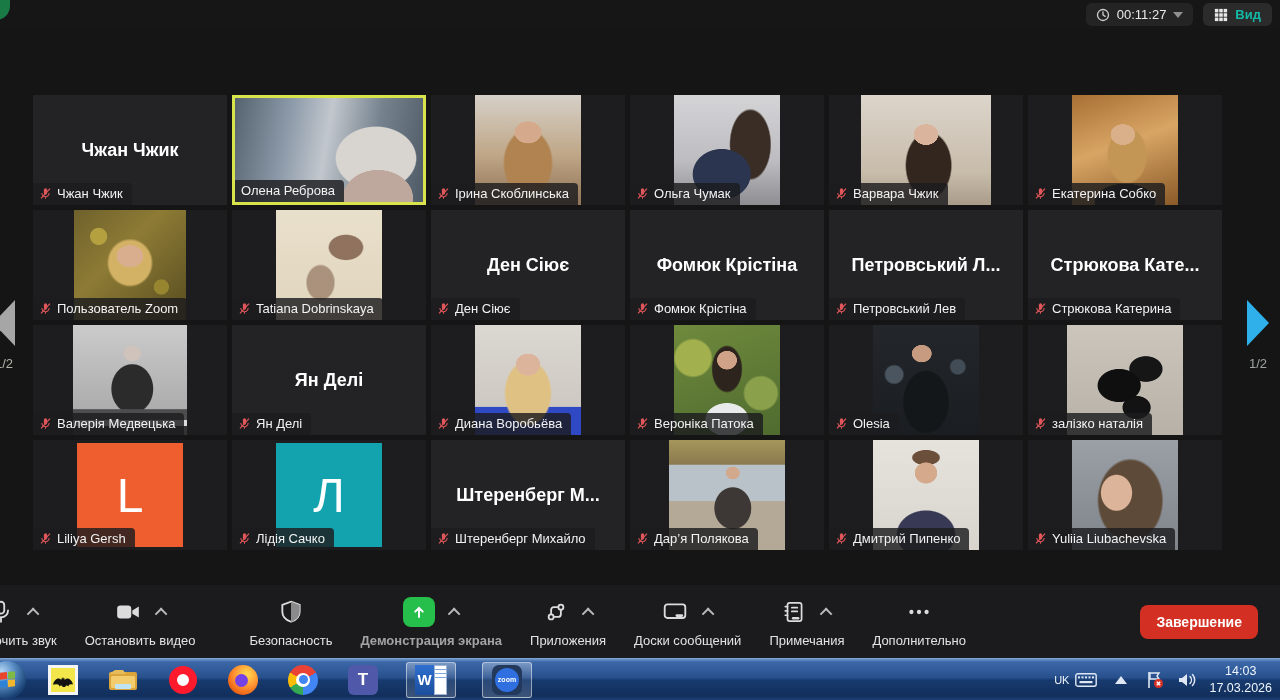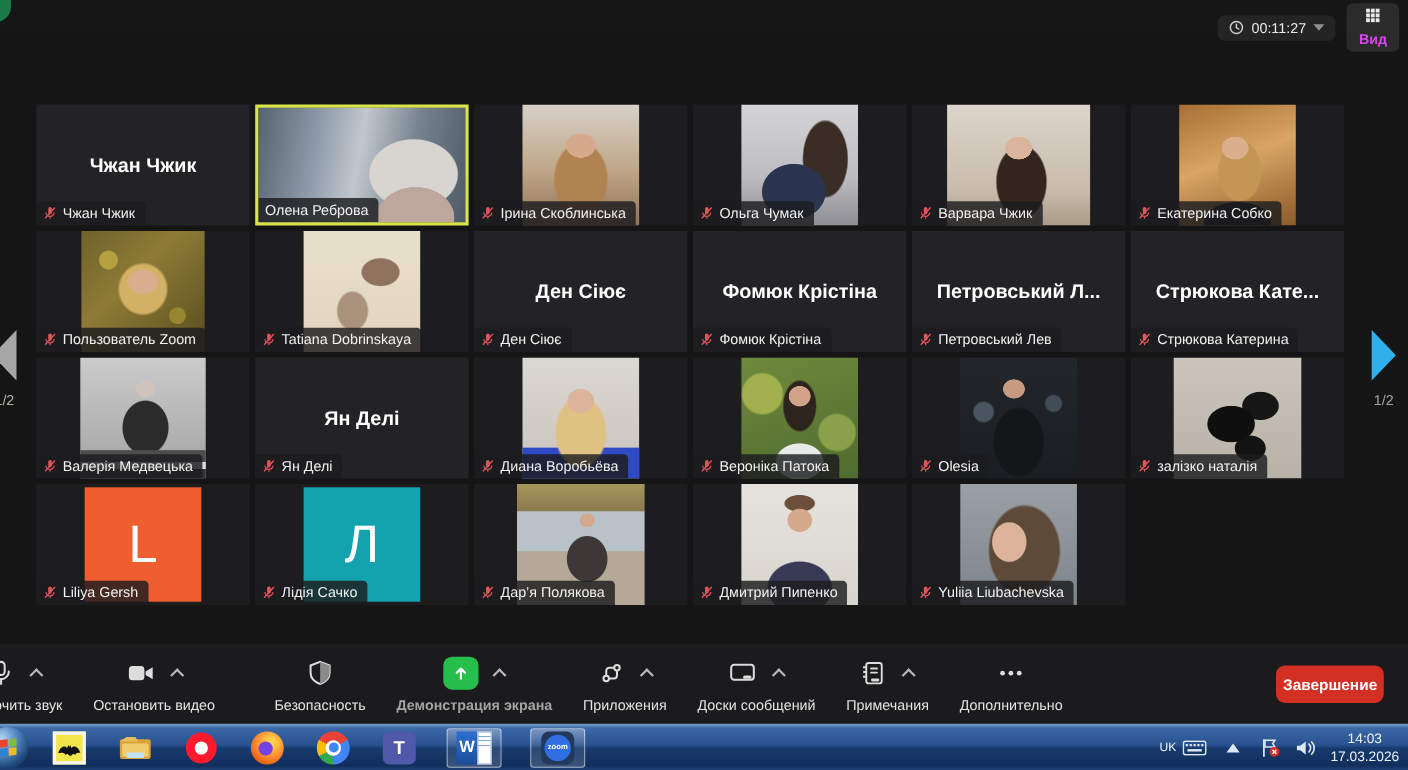--- a/index.html
+++ b/index.html
@@ -5,21 +5,21 @@
   * { margin:0; padding:0; box-sizing:border-box; }
   html,body { width:1280px; height:700px; overflow:hidden; }
   body { background:#151516; font-family:"Liberation Sans", sans-serif; position:relative; }
 
   
   .topbar { position:absolute; top:0; left:0; right:0; height:30px; background:#161617; }
   .corner-green { position:absolute; left:-6px; top:-8px; width:16px; height:28px; background:#1a7a46; border-radius:0 0 14px 0; }
   .top-right { position:absolute; top:3px; right:8px; display:flex; gap:10px; align-items:center; }
   .timer-pill { display:flex; align-items:center; gap:7px; background:#242425; border-radius:6px; padding:4px 10px; color:#e9e9e9; font-size:13px; }
   .caret-down { width:0; height:0; border-left:5px solid transparent; border-right:5px solid transparent; border-top:6px solid #8f8f8f; }
-  .view-btn { display:flex; align-items:center; gap:7px; background:#2b2b2c; border-radius:6px; padding:4px 11px; color:#d946ef; font-size:13px; font-weight:bold;flex-direction:column; }
+  .view-btn { display:flex; align-items:center; gap:7px; background:#2b2b2c; border-radius:6px; padding:4px 11px; color:#14b8a6; font-size:13px; font-weight:bold; }
 
   
   .grid { position:absolute; left:33px; top:95px; display:grid; grid-template-columns:repeat(6,194px); grid-auto-rows:110px; gap:5px; }
   .tile { position:relative; background:#1d1d1f; overflow:hidden; }
   .tile.namecard { background:#232325; }
   .tile.active { border:3px solid #d9e44c;text-align:right; }
   .big-name { position:absolute; inset:0; display:flex; align-items:center; justify-content:center; color:#fff; font-size:18px; font-weight:bold; white-space:nowrap; }
   .avatar-box { position:absolute; left:50%; top:50%; transform:translate(-50%,-50%); width:106px; height:104px; display:flex; align-items:center; justify-content:center; color:#fff; font-size:48px; }
   .video { position:absolute; top:0; bottom:0; left:50%; transform:translateX(-50%); width:106px; }
   .video.full { left:0; width:100%; transform:none; }
@@ -109,21 +109,21 @@
   .pager-right .tri { border-top:23px solid transparent; border-bottom:23px solid transparent; border-left:22px solid #2fb0ea; }
 
   
   .toolbar { position:absolute; left:0; right:0; top:585px; height:73px; background:#1b1b1d; display:flex; align-items:center; padding-right:12px; }
   .tb-item { display:flex; flex-direction:column; align-items:center; margin:0 14px; cursor:default; }
   .tb-top { display:flex; align-items:center; gap:16px; height:34px; }
   .tb-label { font-size:13px; color:#e3e3e3; margin-top:4px; white-space:nowrap; }
   .tb-item.green .tb-label { color:#a3a3a3; font-weight:bold; }
   .chev { width:9px; height:9px; border-left:2px solid #b9b9b9; border-top:2px solid #b9b9b9; transform:rotate(45deg) translateY(2px); }
   .share-btn { width:32px; height:30px; background:#27bf4b; border-radius:8px; display:flex; align-items:center; justify-content:center; }
-  .end-btn { margin-left:auto; margin-right:10px; background:#d32f23; color:#fff; font-size:14px; font-weight:bold; border:none; border-radius:8px; padding:9px 6px; }
+  .end-btn { margin-left:auto; margin-right:10px; background:#d32f23; color:#fff; font-size:14px; font-weight:bold; border:none; border-radius:8px; padding:9px 16px; }
 
   
   .taskbar { position:absolute; left:0; right:0; bottom:0; height:42px; background:linear-gradient(180deg,#6e97c9 0%,#3c68a8 7%,#27508d 45%,#173a6e 52%,#122f5c 90%,#1d4076 100%); border-top:1px solid #7ba3d6; display:flex; align-items:center; }
   .start-orb { width:38px; height:38px; border-radius:50%; margin-left:-12px; position:relative; background:radial-gradient(circle at 35% 28%, #b7d7f4 0%, #5a8fc6 35%, #1c4477 72%, #0e2c55 100%); border:1px solid #0c2richtig444; }
   .orb-flag { position:absolute; left:12px; top:11px; width:15px; height:15px; display:grid; grid-template-columns:7px 7px; grid-template-rows:7px 7px; gap:1px; transform:skewY(-6deg); }
   .orb-flag i:nth-child(1){background:#e8442e;} .orb-flag i:nth-child(2){background:#7fbb42;}
   .orb-flag i:nth-child(3){background:#2f83d6;} .orb-flag i:nth-child(4){background:#f2b72e;}
   .tb-apps { display:flex; align-items:center; gap:26px; margin-left:20px; }
   .app { width:34px; height:34px; display:flex; align-items:center; justify-content:center; }
   .app-frame { width:50px; height:36px; display:flex; align-items:center; justify-content:center; border:1px solid rgba(255,255,255,.5); border-radius:3px; background:linear-gradient(180deg,rgba(255,255,255,.32),rgba(255,255,255,.08) 50%,rgba(255,255,255,.18)); }
@@ -425,20 +425,33 @@
         <span class="mic">
           <svg width="13" height="13" viewBox="0 0 16 16">
             <rect x="6" y="1.5" width="4" height="8" rx="2" fill="#e0565a"></rect>
             <path d="M3.5 7.5a4.5 4.5 0 0 0 9 0M8 12v2.5" fill="none" stroke="#e0565a" stroke-width="1.3"></path>
             <line x1="2.5" y1="14" x2="13.5" y2="2" stroke="#e0565a" stroke-width="1.5"></line>
           </svg>
         </span>
         <span>Лідія Сачко</span>
       </div>
     </div>
+    <div class="tile namecard">
+      <div class="big-name">Штеренберг  М...</div>
+      <div class="chip">
+        <span class="mic">
+          <svg width="13" height="13" viewBox="0 0 16 16">
+            <rect x="6" y="1.5" width="4" height="8" rx="2" fill="#e0565a"></rect>
+            <path d="M3.5 7.5a4.5 4.5 0 0 0 9 0M8 12v2.5" fill="none" stroke="#e0565a" stroke-width="1.3"></path>
+            <line x1="2.5" y1="14" x2="13.5" y2="2" stroke="#e0565a" stroke-width="1.5"></line>
+          </svg>
+        </span>
+        <span>Штеренберг Михайло</span>
+      </div>
+    </div>
     <div class="tile">
       <div class="video v-darya" style="width:116px"></div>
       <div class="chip">
         <span class="mic">
           <svg width="13" height="13" viewBox="0 0 16 16">
             <rect x="6" y="1.5" width="4" height="8" rx="2" fill="#e0565a"></rect>
             <path d="M3.5 7.5a4.5 4.5 0 0 0 9 0M8 12v2.5" fill="none" stroke="#e0565a" stroke-width="1.3"></path>
             <line x1="2.5" y1="14" x2="13.5" y2="2" stroke="#e0565a" stroke-width="1.5"></line>
           </svg>
         </span>

